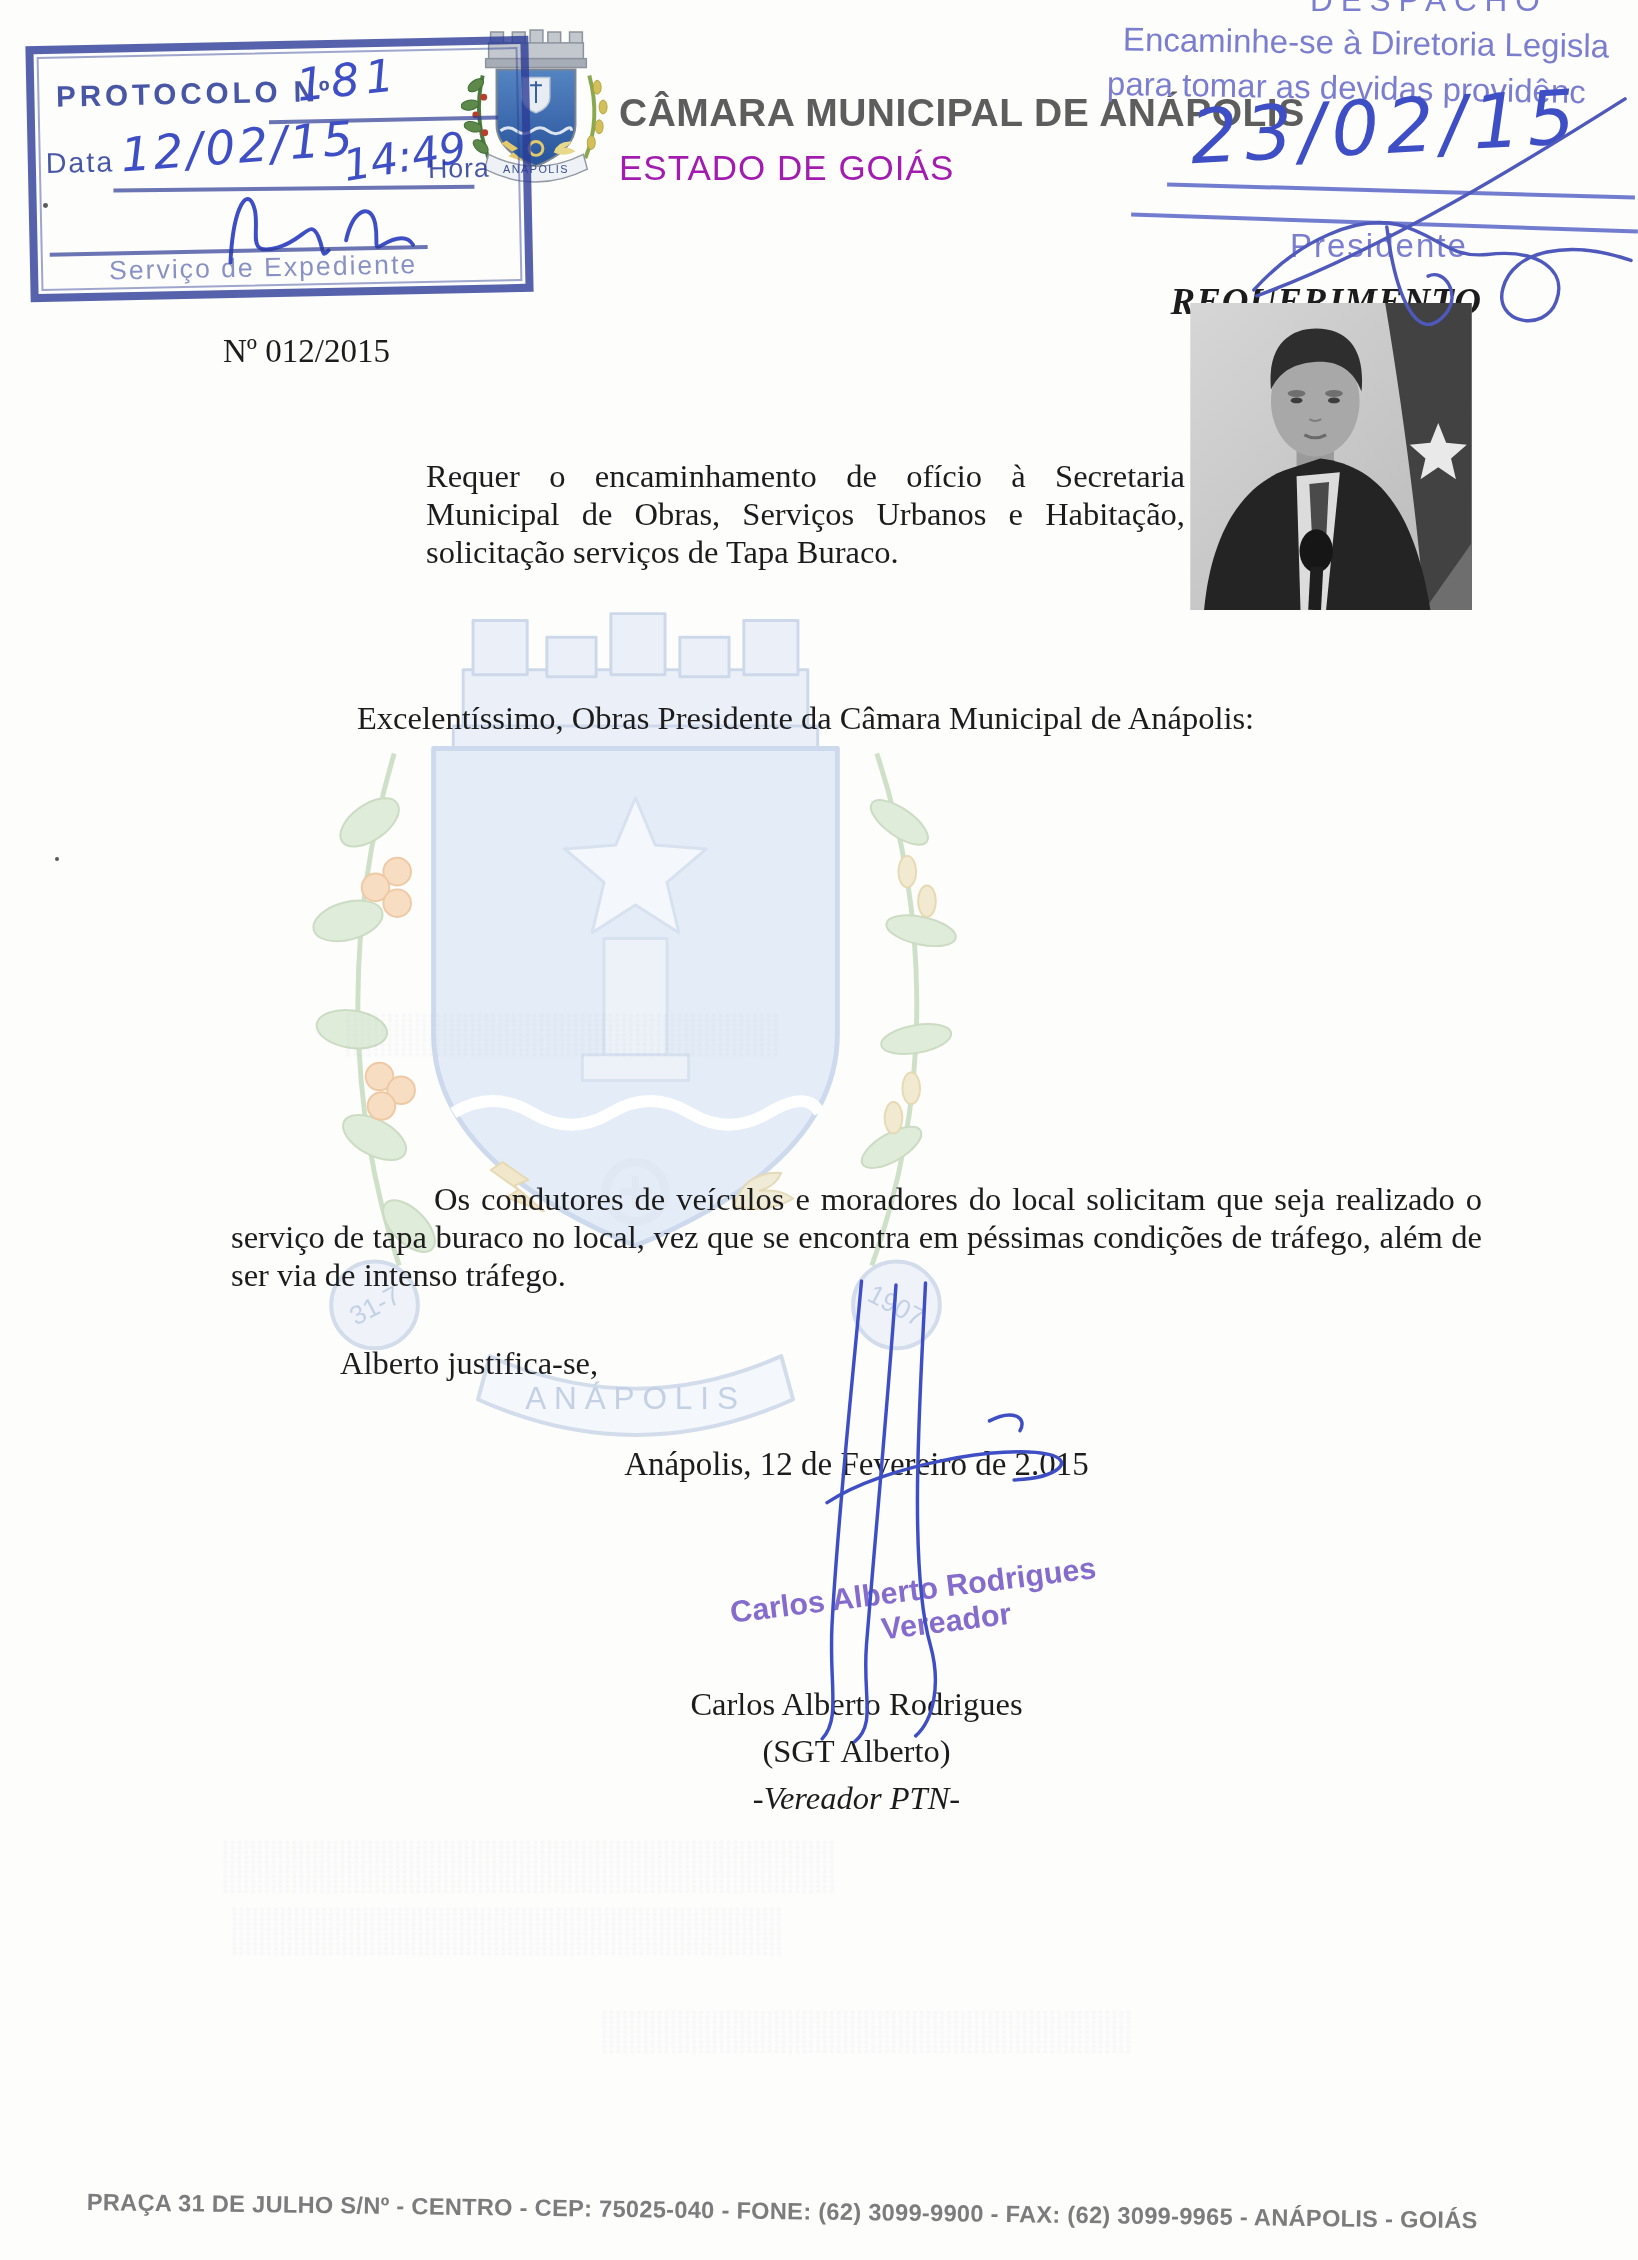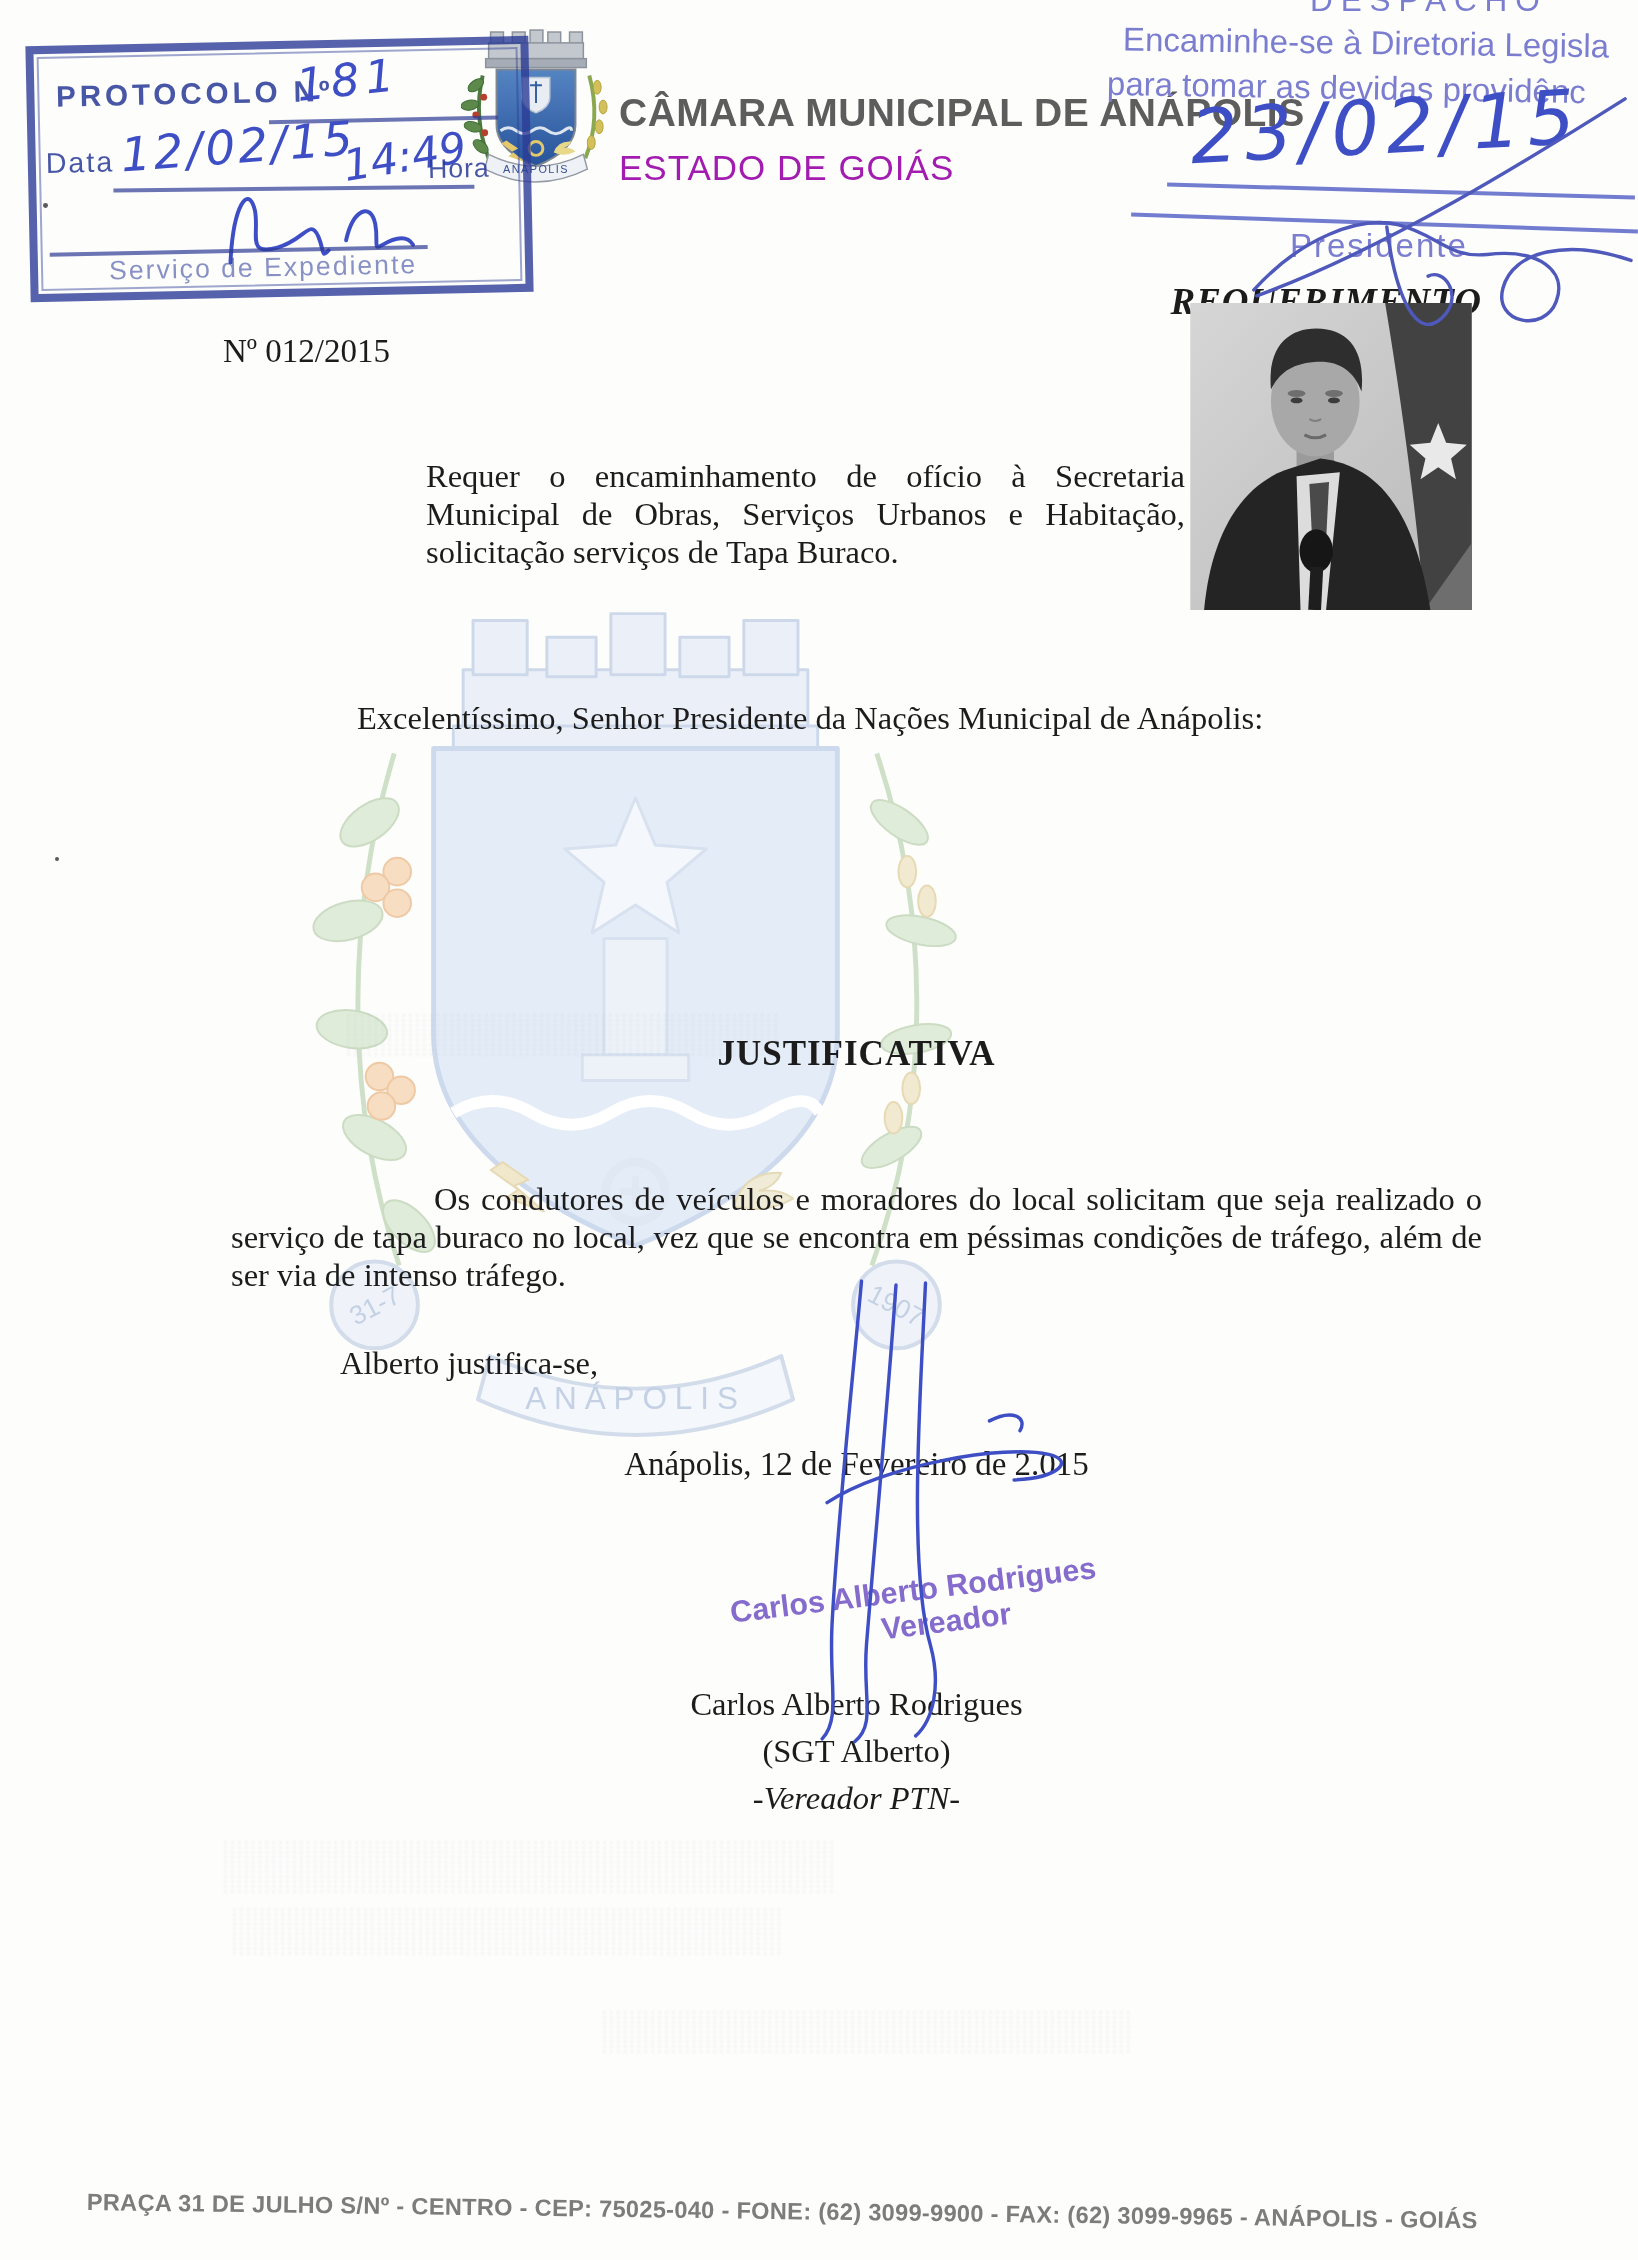--- a/index.html
+++ b/index.html
@@ -292,22 +292,21 @@
       <ellipse cx="108" cy="99" rx="6" ry="3"></ellipse>
         <ellipse cx="146" cy="99" rx="6" ry="3"></ellipse>
     </g>
     <path d="M121,118 q6,4 12,0" stroke="#7e7e7e" stroke-width="2" fill="none"></path>
     <path d="M116,134 q11,6 22,0" stroke="#6a6a6a" stroke-width="3" fill="none"></path>
     <ellipse cx="128" cy="252" rx="17" ry="22" fill="#161616"></ellipse>
     <rect x="121" y="268" width="13" height="44" fill="#1e1e1e" transform="rotate(3 127 290)"></rect>
   </svg>
 
   <p class="abs para para-summary">Requer o encaminhamento de ofício à Secretaria Municipal de Obras, Serviços Urbanos e Habitação, solicitação serviços de Tapa Buraco.</p>
-  <p class="abs salutation">Excelentíssimo, Senhor Presidente da Nações Municipal de Anápolis:</p>
-  <div class="abs justificativa">JUSTIFICATIVA</div>
+  <p class="abs salutation">Excelentíssimo, Obras Presidente da Câmara Municipal de Anápolis:</p>
   <p class="abs para para-body2">Os condutores de veículos e moradores do local solicitam que seja realizado o serviço de tapa buraco no local, vez que se encontra em péssimas condições de tráfego, além de ser via de intenso tráfego.</p>
   <p class="abs closing">Alberto justifica-se,</p>
   <p class="abs dateline">Anápolis, 12 de Fevereiro de 2.015</p>
 
   <svg class="abs carlos-sign" viewBox="0 0 320 480">
     <g fill="none" stroke="#3e4ec4" stroke-width="3.5" stroke-linecap="round">
       <path d="M95,10 C85,120 70,260 65,360 C62,420 74,455 55,475"></path>
       <path d="M130,14 C122,130 108,280 100,380 C96,432 110,460 88,478"></path>
       <path d="M160,12 C155,120 142,300 165,380 C176,420 168,456 150,472"></path>
       <path d="M60,235 C120,196 240,176 285,186 C312,192 296,210 250,212"></path>

